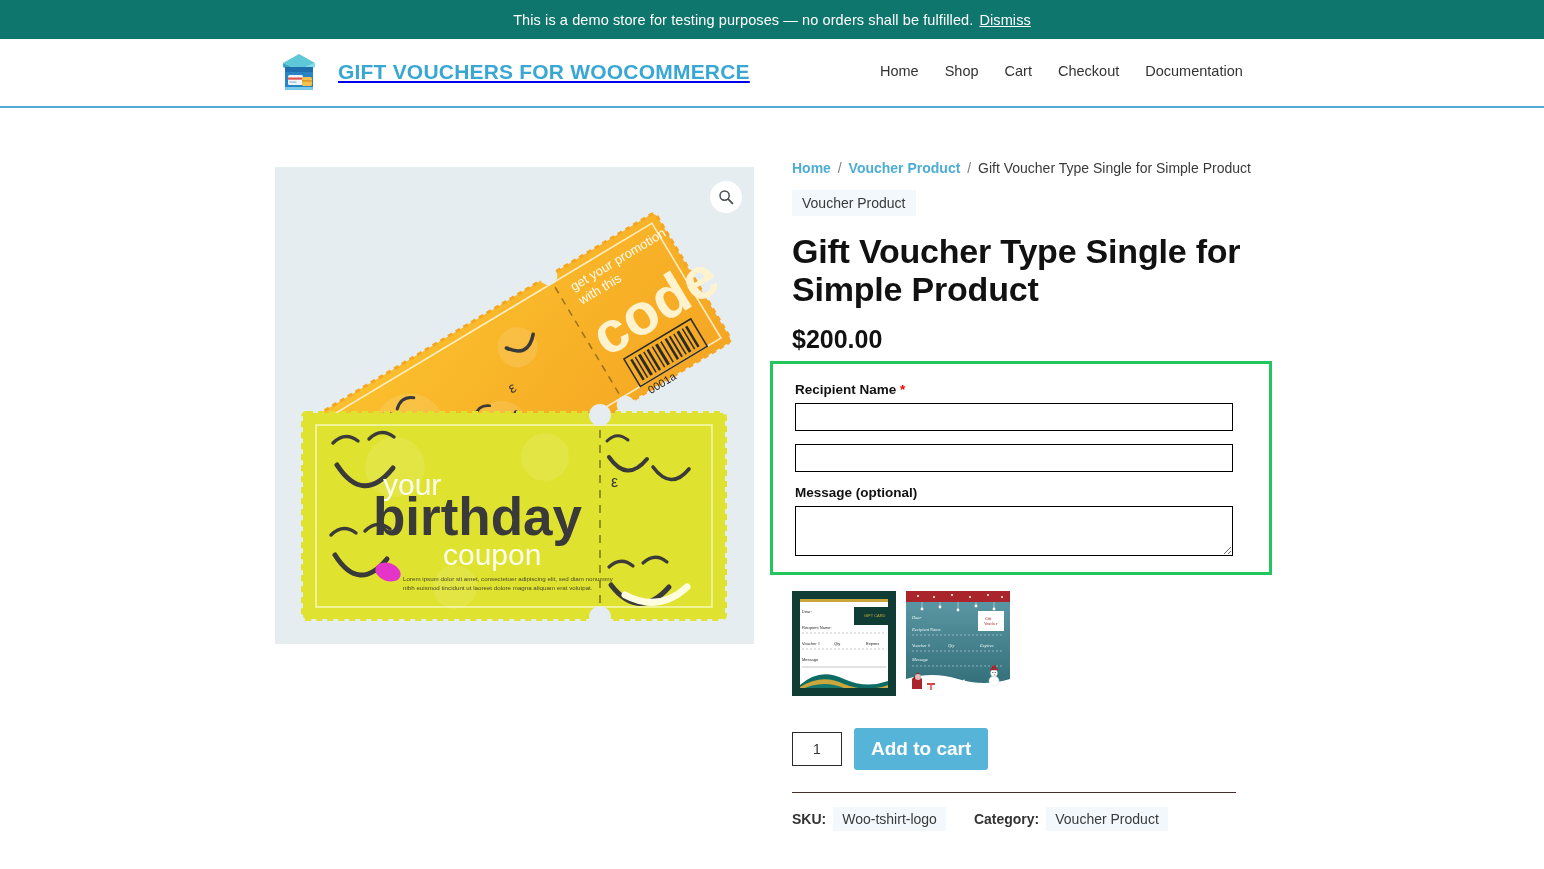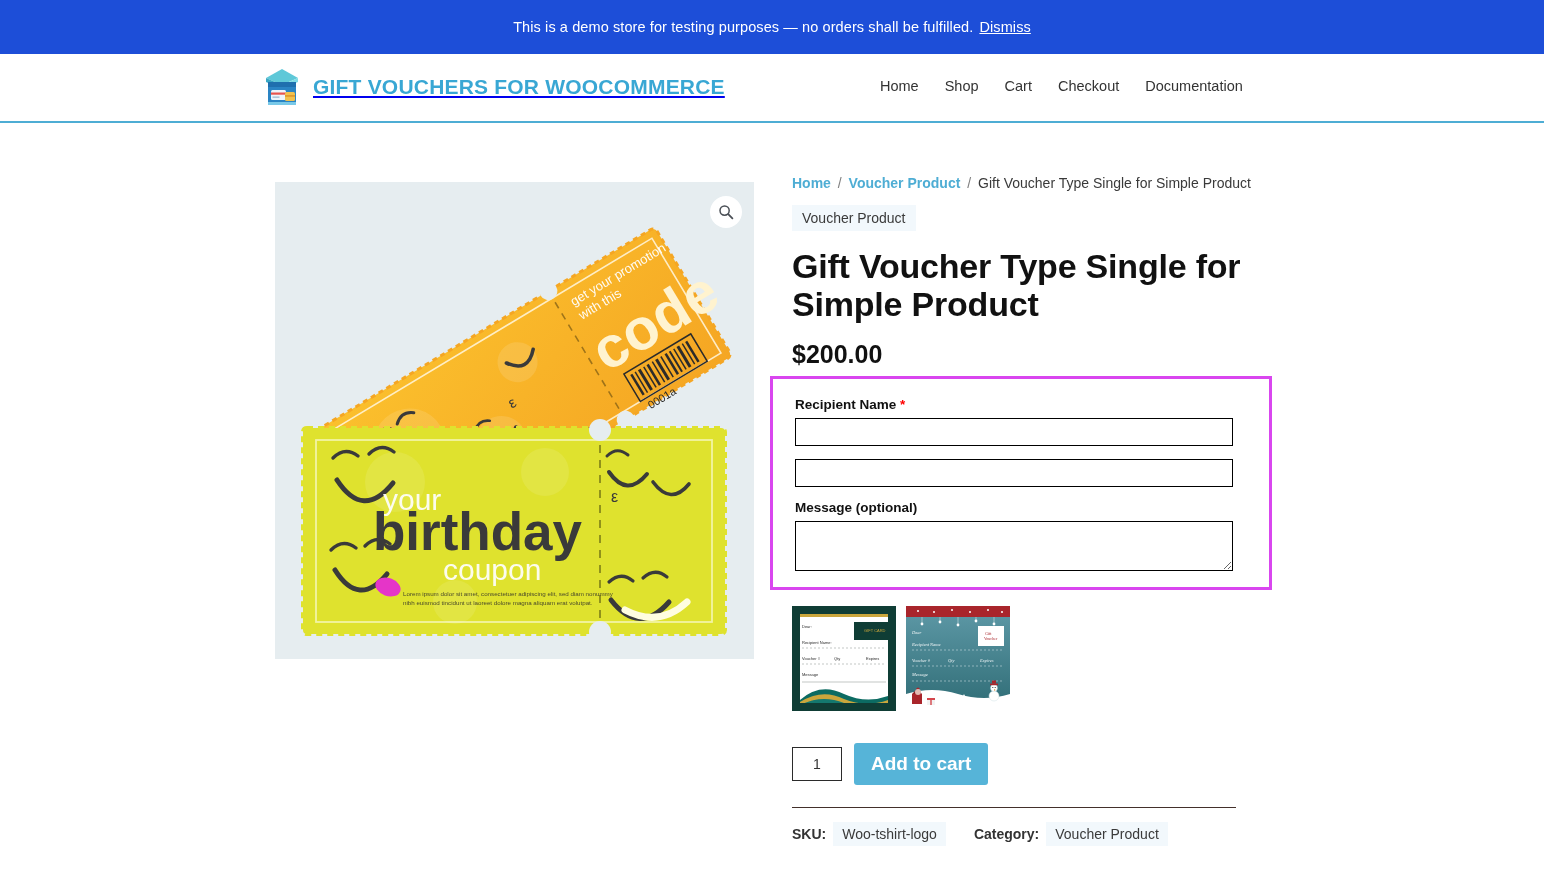--- a/index.html
+++ b/index.html
@@ -7,22 +7,22 @@
     margin: 0; padding: 0;
     width: 1544px; height: 869px;
     background: #ffffff;
     font-family: "Liberation Sans", sans-serif;
     overflow: hidden;
   }
 
   
   .demo-banner {
     width: 100%;
-    height: 54px;
-    background: #1d4ed8;
+    height: 39px;
+    background: #0f766e;
     color: #ffffff;
     display: flex;
     align-items: center;
     justify-content: center;
     font-size: 14.5px;
     letter-spacing: .1px;
   }
   .demo-banner .dismiss {
     color: #ffffff;
     margin-left: 6px;
@@ -32,25 +32,25 @@
   
   .site-header {
     position: relative;
     height: 69px;
     border-bottom: 2px solid #4eadd4;
     display: flex;
     align-items: center;
   }
   .brand {
     position: absolute;
-    left: 263px;
+    left: 280px;
     top: 12px;
     display: flex;
     align-items: center;
-    gap: 12px;
+    gap: 20px;
     text-align: center;
   }
   .brand-logo { width: 38px; height: 42px; display:block; }
   .brand-title {
     color: #39a7d4;
     font-size: 21px;
     font-weight: bold;
     letter-spacing: .2px;
     white-space: nowrap;
   }
@@ -136,21 +136,21 @@
     margin-bottom: 7px;
   }
   .short-desc {
     font-size: 14.5px;
     color: #3a3a3a;
     margin-bottom: 22px;
   }
 
   
   .voucher-form {
-    border: 3px solid #d946ef;
+    border: 3px solid #22c55e;
     padding: 18px 22px 16px 22px;
     width: 502px;
     margin-left: -22px;
   }
   .field-label {
     font-size: 13.5px;
     font-weight: bold;
     color: #111111;
     margin-bottom: 6px;
   }

